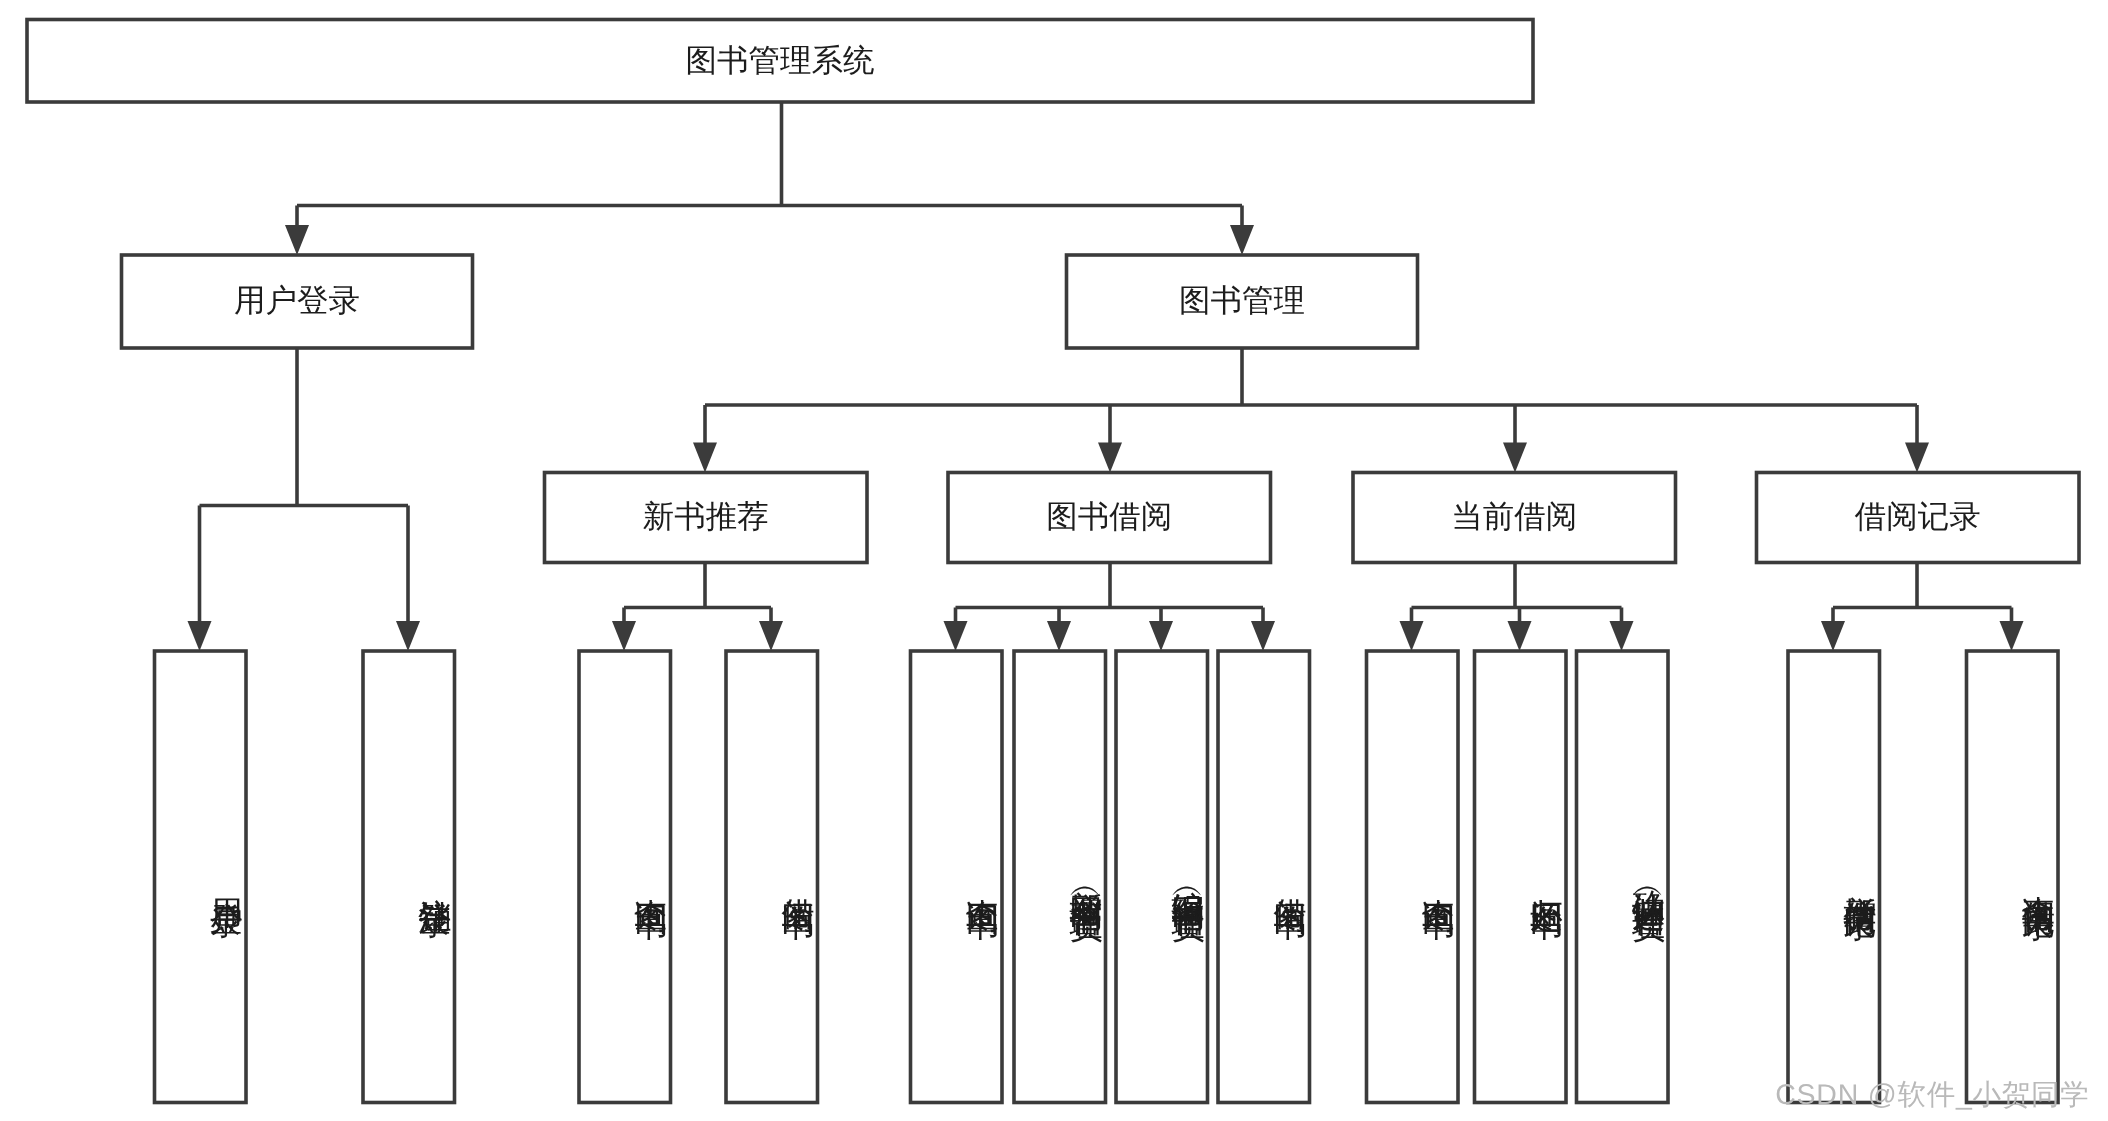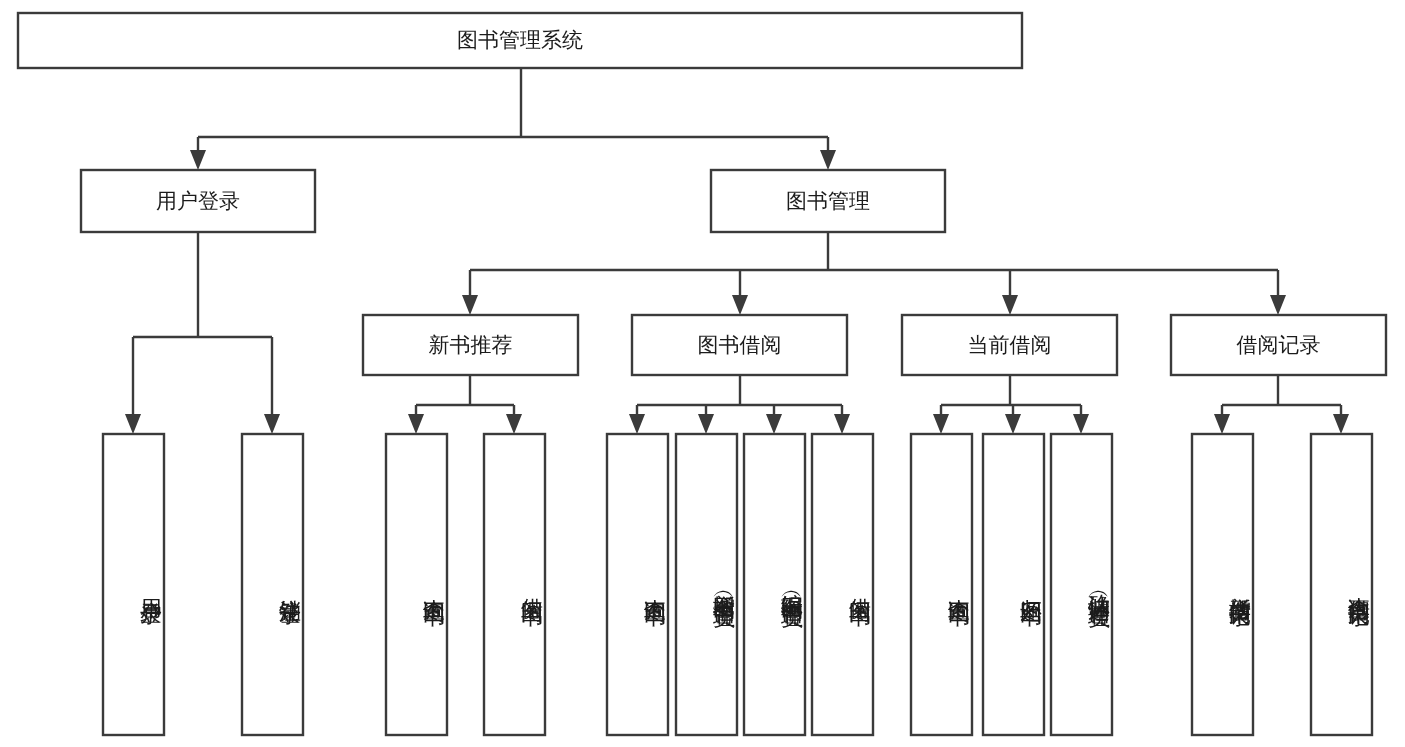--- a/index.html
+++ b/index.html
@@ -193,13 +193,14 @@
       <div class="node-label-v" style="left: 676px; top: 442px; width: 61px; height: 285px;">新增图书（管理员）</div>
       <div class="node-label-v" style="left: 744px; top: 442px; width: 61px; height: 285px;">编辑图书（管理员）</div>
       <div class="node-label-v" style="left: 812px; top: 442px; width: 61px; height: 285px;">借阅图书</div>
       <div class="node-label-v" style="left: 911px; top: 442px; width: 61px; height: 285px;">查询图书</div>
       <div class="node-label-v" style="left: 983px; top: 442px; width: 61px; height: 285px;">归还图书</div>
       <div class="node-label-v" style="left: 1051px; top: 442px; width: 61px; height: 285px;">确认归还（管理员）</div>
       <div class="node-label-v" style="left: 1192px; top: 442px; width: 61px; height: 285px;">新增借阅记录</div>
       <div class="node-label-v" style="left: 1311px; top: 442px; width: 61px; height: 285px;">查询借阅记录</div>
     </div>
 
+  <div class="watermark">CSDN @软件_小贺同学</div>
 </div>
 
 </body></html>

